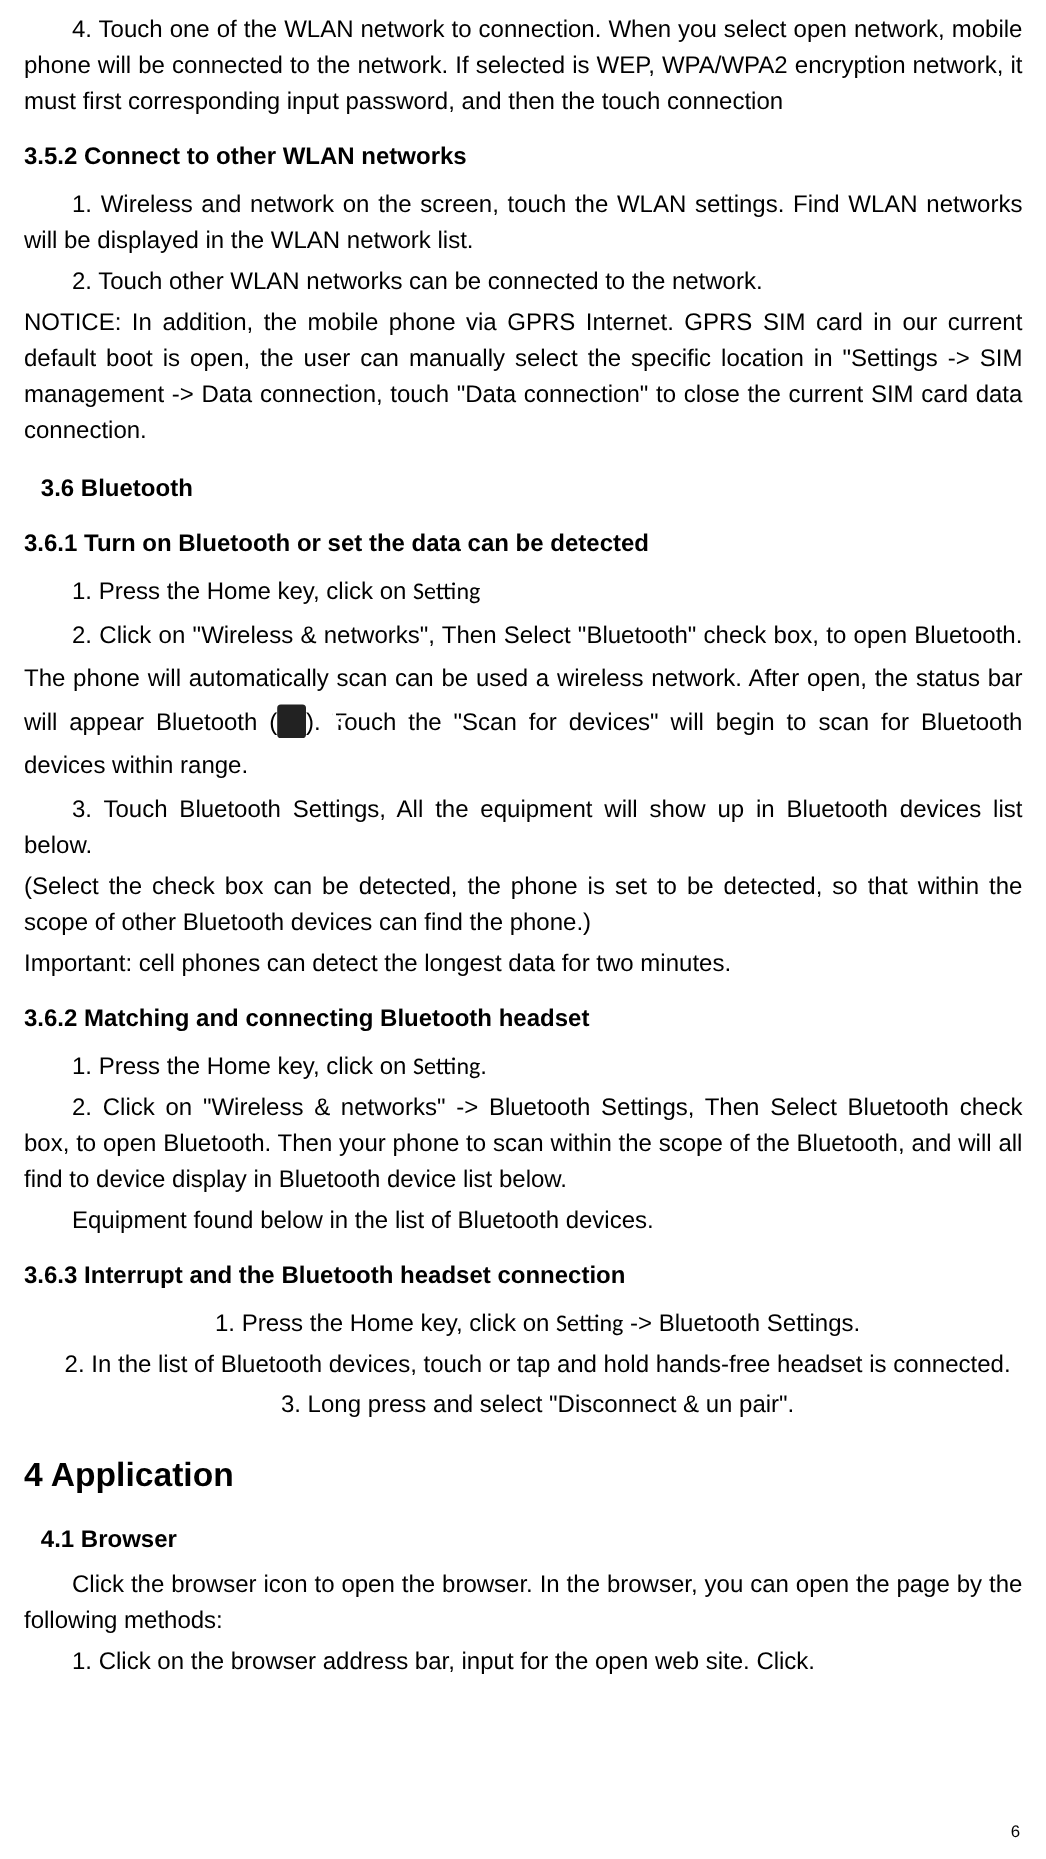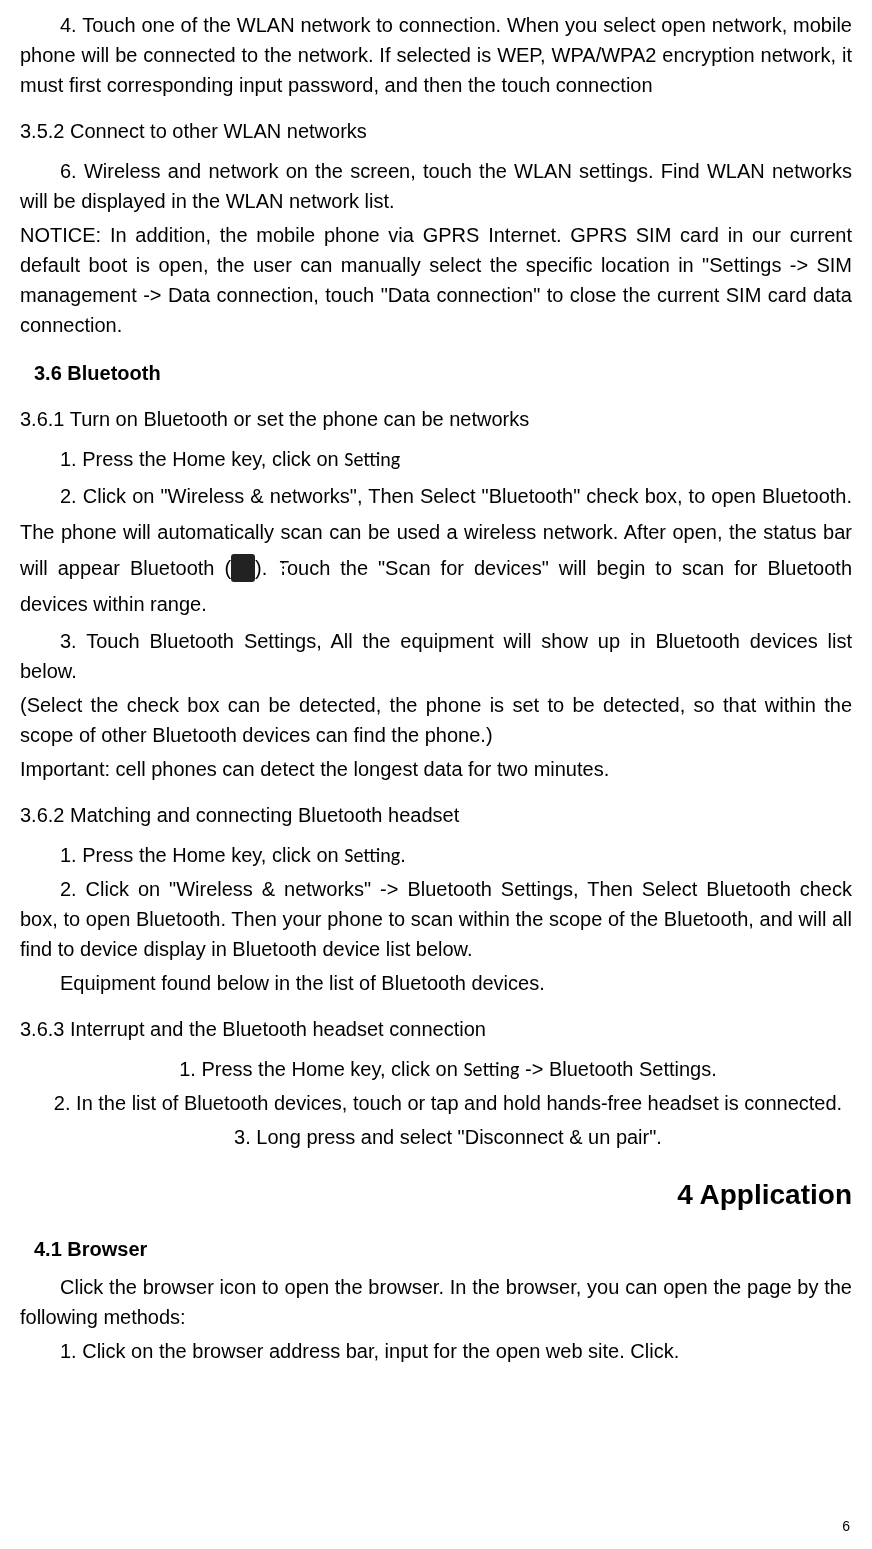--- a/index.html
+++ b/index.html
@@ -26,32 +26,32 @@
     }
     .indent-small {
       text-indent: 1.2em;
       text-align: center;
     }
     .bold {
       font-weight: normal;
     }
     h3 {
       font-size: 20px;
-      font-weight: normal;
+      font-weight: bold;
       margin: 16px 0 10px 0;
     }
     h4 {
       font-size: 20px;
       font-weight: bold;
       margin: 18px 0 8px 14px;
     }
     h2 {
       font-size: 28px;
       font-weight: bold;
-      text-align: right;
+      text-align: left;
       margin: 22px 0 14px 0;
     }
     p {
       margin: 0 0 4px 0;
     }
     .bt-icon {
       display: inline-block;
       width: 24px;
       height: 28px;
       background: #222;
@@ -75,28 +75,29 @@
     }
   </style>
 </head>
 <body>
 
 <div class="page">
 
   <p class="justify indent">4. Touch one of the WLAN network to connection. When you select open network, mobile phone will be connected to the network. If selected is WEP, WPA/WPA2 encryption network, it must first corresponding input password, and then the touch connection</p>
 
   <h3>3.5.2    Connect to other WLAN networks</h3>
-  <p class="justify indent">6. Wireless and network on the screen, touch the WLAN settings. Find WLAN networks will be displayed in the WLAN network list.</p>
+  <p class="justify indent">1. Wireless and network on the screen, touch the WLAN settings. Find WLAN networks will be displayed in the WLAN network list.</p>
+  <p class="indent">2. Touch other WLAN networks can be connected to the network.</p>
   <p class="justify">
     <span class="bold">NOTICE:</span><span> In addition, the mobile phone via GPRS Internet. GPRS SIM card in our current default boot is open, the user can manually select the specific location in "Settings -&gt; SIM management -&gt; Data connection, touch "Data connection" to close the current SIM card data connection.</span>
   </p>
 
   <h4>3.6    Bluetooth</h4>
 
-  <h3>3.6.1    Turn on Bluetooth or set the phone can be networks</h3>
+  <h3>3.6.1    Turn on Bluetooth or set the data can be detected</h3>
   <p class="indent">
     <span>1. Press the Home key, click on </span><span class="setting-span">Setting</span>
   </p>
   <p class="justify indent" style="line-height:1.8;">
     <span>2. Click on "Wireless &amp; networks", Then Select "Bluetooth" check box, to open Bluetooth. The phone will automatically scan can be used a wireless network. After open, the status bar will appear Bluetooth (</span><span class="bt-icon">✱</span><span>). Touch the "Scan for devices" will begin to scan for Bluetooth devices within range.</span>
   </p>
   <p class="justify indent">3. Touch Bluetooth Settings, All the equipment will show up in Bluetooth devices list below.</p>
   <p class="justify">(Select the check box can be detected, the phone is set to be detected, so that within the scope of other Bluetooth devices can find the phone.)</p>
   <p>Important: cell phones can detect the longest data for two minutes.</p>
 

